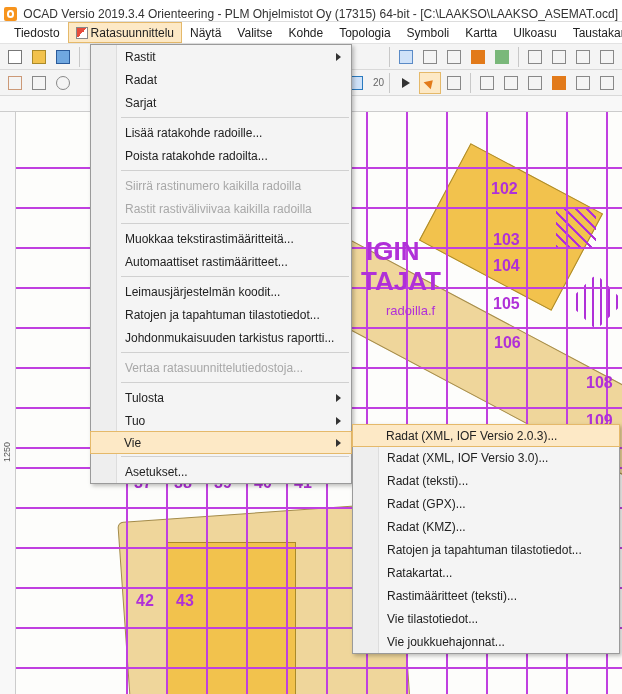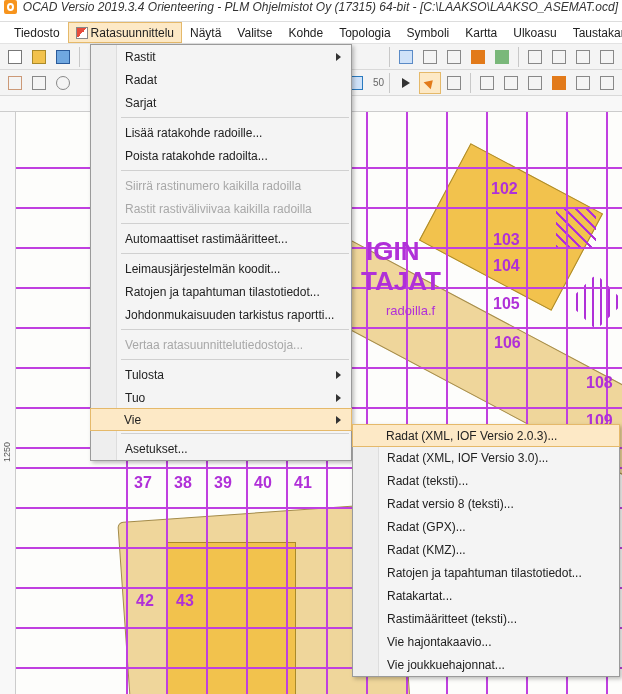--- a/index.html
+++ b/index.html
@@ -1,19 +1,19 @@
 <!DOCTYPE html>
 <html><head>
 <meta charset="utf-8">
 <style>
   * { box-sizing: border-box; margin: 0; padding: 0; font-family: 'Segoe UI', Tahoma, sans-serif; }
   body { width: 622px; height: 694px; background: #fff; overflow: hidden; position: relative; font-size: 12px; }
 
   
-  .titlebar { height: 22px; background: #fff; display: flex; align-items: flex-start; padding: 0 4px; border-bottom: 1px solid #ddd; font-style: italic; }
+  .titlebar { height: 22px; background: #fff; display: flex; align-items: flex-end; padding: 0 4px; border-bottom: 1px solid #ddd; }
   .titlebar .app-icon { width: 14px; height: 14px; background: #f7941d; border-radius: 2px; margin-right: 6px; display:inline-block; position:relative; }
   .titlebar .app-icon::after{content:''; position:absolute; inset:3px; border:2px solid #fff; border-radius:50%;}
   .titlebar-text { font-size: 12px; color: #333; white-space: nowrap; }
 
   
   .menubar { height: 22px; background: #fff; display: flex; align-items: stretch; padding: 0 4px; border-bottom: 1px solid #e3e3e3; }
   .menubar-item { padding: 0 8px; display: flex; align-items: center; font-size: 12px; color: #222; cursor: default; }
   .menubar-item.active { background: #fde9c6; border: 1px solid #e5b96a; padding: 0 7px; }
   .menubar-item .menu-icon { width:12px; height:12px; background:linear-gradient(135deg,#e74c3c 50%,#fff 50%); border:1px solid #888; margin-right:3px; }
   .app-icon-menu { width:14px; height:14px; background:#f7941d; border-radius:2px; margin-right:2px; position:relative; align-self:center;}
@@ -139,21 +139,21 @@
   <div class="tool-btn">
       <span class="tool-glyph" style="border:1px solid #888"></span>
     </div>
   <div class="tool-btn">
       <span class="tool-glyph" style="border:1px solid #888;border-radius:50%"></span>
     </div>
   <div style="flex:1"></div>
   <div class="tool-btn">
       <span class="tool-glyph" style="border:1px solid #2a7abf;background:#cfe2f9"></span>
     </div>
-  <span class="ruler-num">50</span>
+  <span class="ruler-num">20</span>
   <div class="tool-sep"></div>
   <div class="tool-btn">
       <span class="triangle-r"></span>
     </div>
   <div class="tool-btn active">
       <span class="triangle-r orange" style="transform:rotate(-45deg)"></span>
     </div>
   <div class="tool-btn">
       <span class="tool-glyph" style="border:1px solid #888"></span>
     </div>
@@ -265,20 +265,23 @@
       </div>
       <div class="menu-sep"></div>
       <div class="menu-row disabled">
         <span>Siirrä rastinumero kaikilla radoilla</span>
       </div>
       <div class="menu-row disabled">
         <span>Rastit rastiväliviivaa kaikilla radoilla</span>
       </div>
       <div class="menu-sep"></div>
       <div class="menu-row">
+        <span>Muokkaa tekstirastimääritteitä...</span>
+      </div>
+      <div class="menu-row">
         <span>Automaattiset rastimääritteet...</span>
       </div>
       <div class="menu-sep"></div>
       <div class="menu-row">
         <span>Leimausjärjestelmän koodit...</span>
       </div>
       <div class="menu-row">
         <span>Ratojen ja tapahtuman tilastotiedot...</span>
       </div>
       <div class="menu-row">
@@ -314,37 +317,34 @@
       <div class="menu-row hover">
         <span>Radat (XML, IOF Versio 2.0.3)...</span>
       </div>
       <div class="menu-row">
         <span>Radat (XML, IOF Versio 3.0)...</span>
       </div>
       <div class="menu-row">
         <span>Radat (teksti)...</span>
       </div>
       <div class="menu-row">
-        <span>Radat versio 8 (teksti)...</span>
-      </div>
-      <div class="menu-row">
         <span>Radat (GPX)...</span>
       </div>
       <div class="menu-row">
         <span>Radat (KMZ)...</span>
       </div>
       <div class="menu-row">
         <span>Ratojen ja tapahtuman tilastotiedot...</span>
       </div>
       <div class="menu-row">
         <span>Ratakartat...</span>
       </div>
       <div class="menu-row">
         <span>Rastimääritteet (teksti)...</span>
       </div>
       <div class="menu-row">
-        <span>Vie hajontakaavio...</span>
+        <span>Vie tilastotiedot...</span>
       </div>
       <div class="menu-row">
         <span>Vie joukkuehajonnat...</span>
       </div>
     </div>
 </div>
 
 </body></html>

